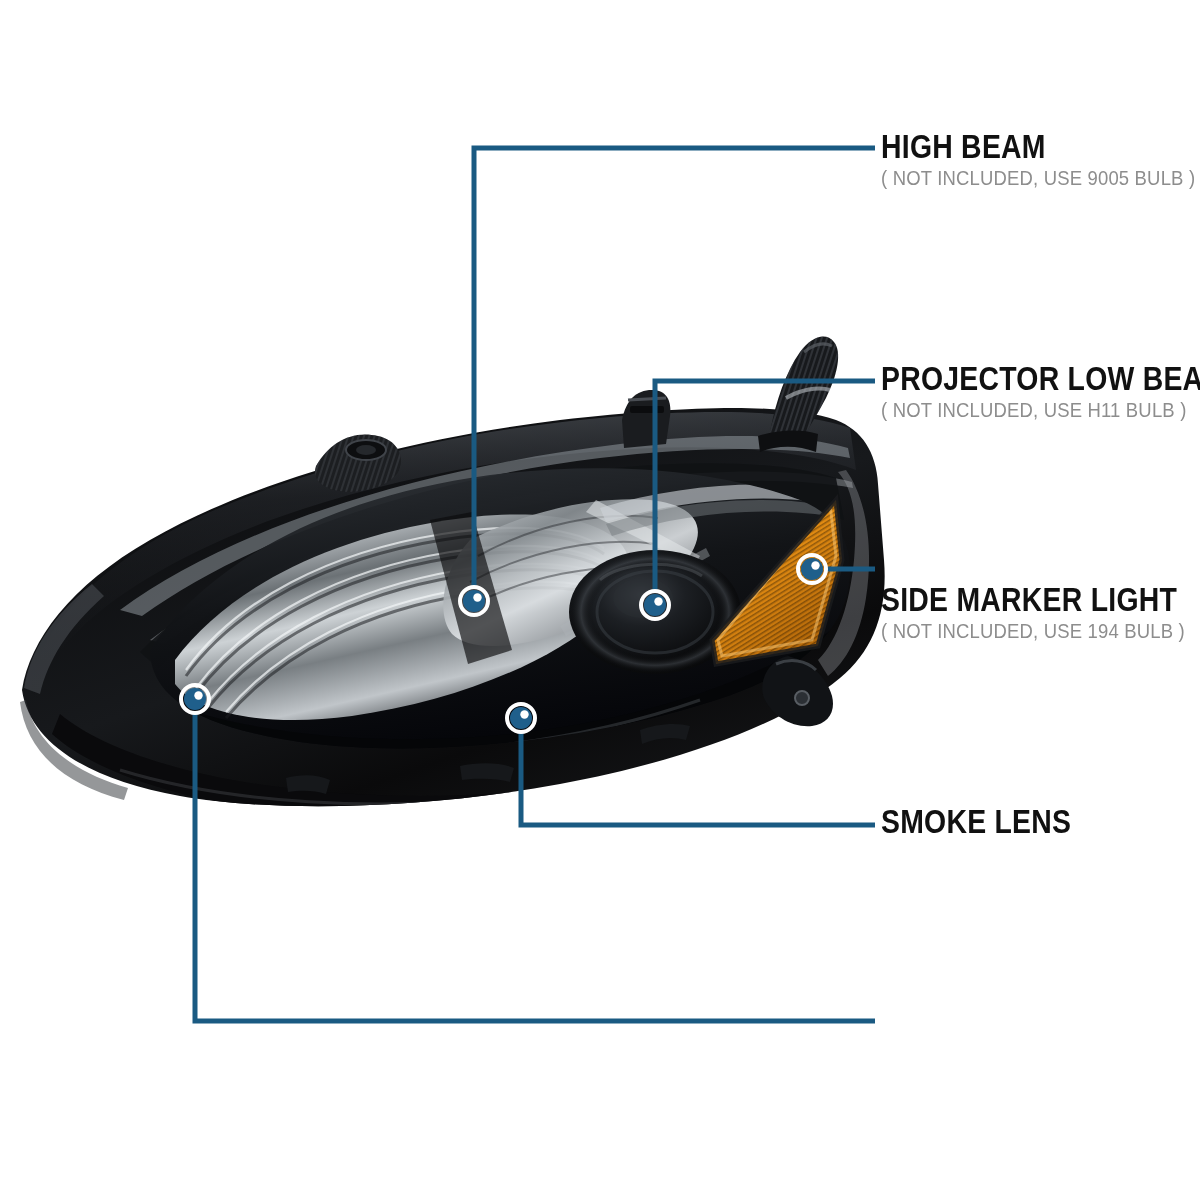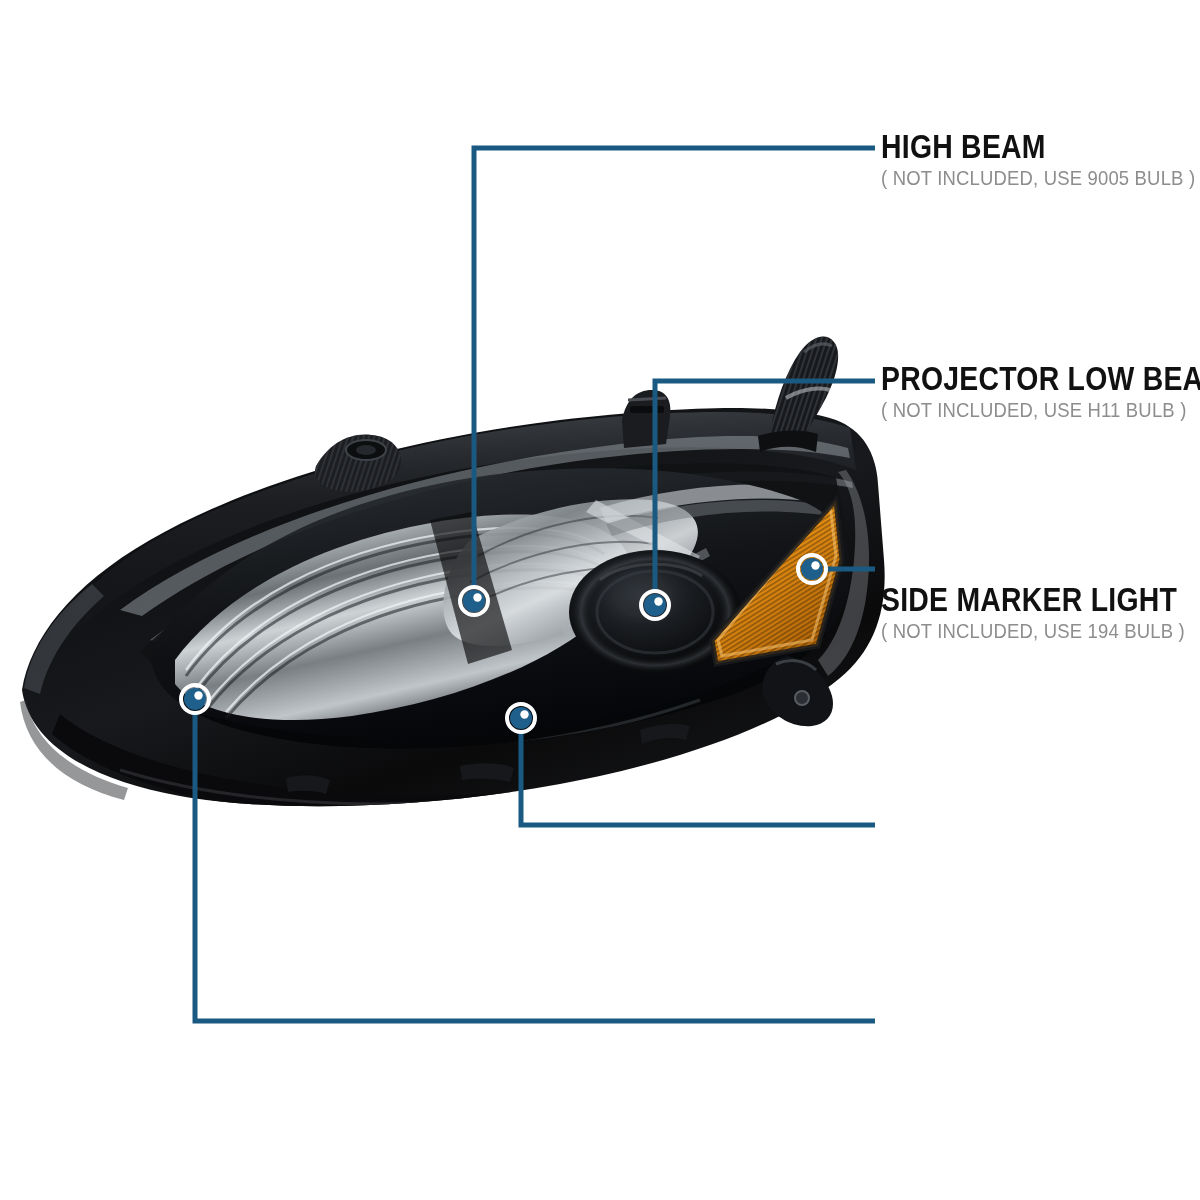--- a/index.html
+++ b/index.html
@@ -321,15 +321,19 @@
   <div class="label" style="left:881px;top:362px;">
     <div class="title">PROJECTOR LOW BEAM</div>
     <div class="sub">( NOT INCLUDED, USE  H11  BULB )</div>
   </div>
 
   <div class="label" style="left:881px;top:583px;">
     <div class="title">SIDE MARKER LIGHT</div>
     <div class="sub">( NOT INCLUDED, USE  194  BULB )</div>
   </div>
 
+  <div class="label" style="left:881px;top:805px;">
+    <div class="title">SMOKE LENS</div>
+    <div class="sub"></div>
+  </div>
 
 
 </div>
 
 </body></html>

